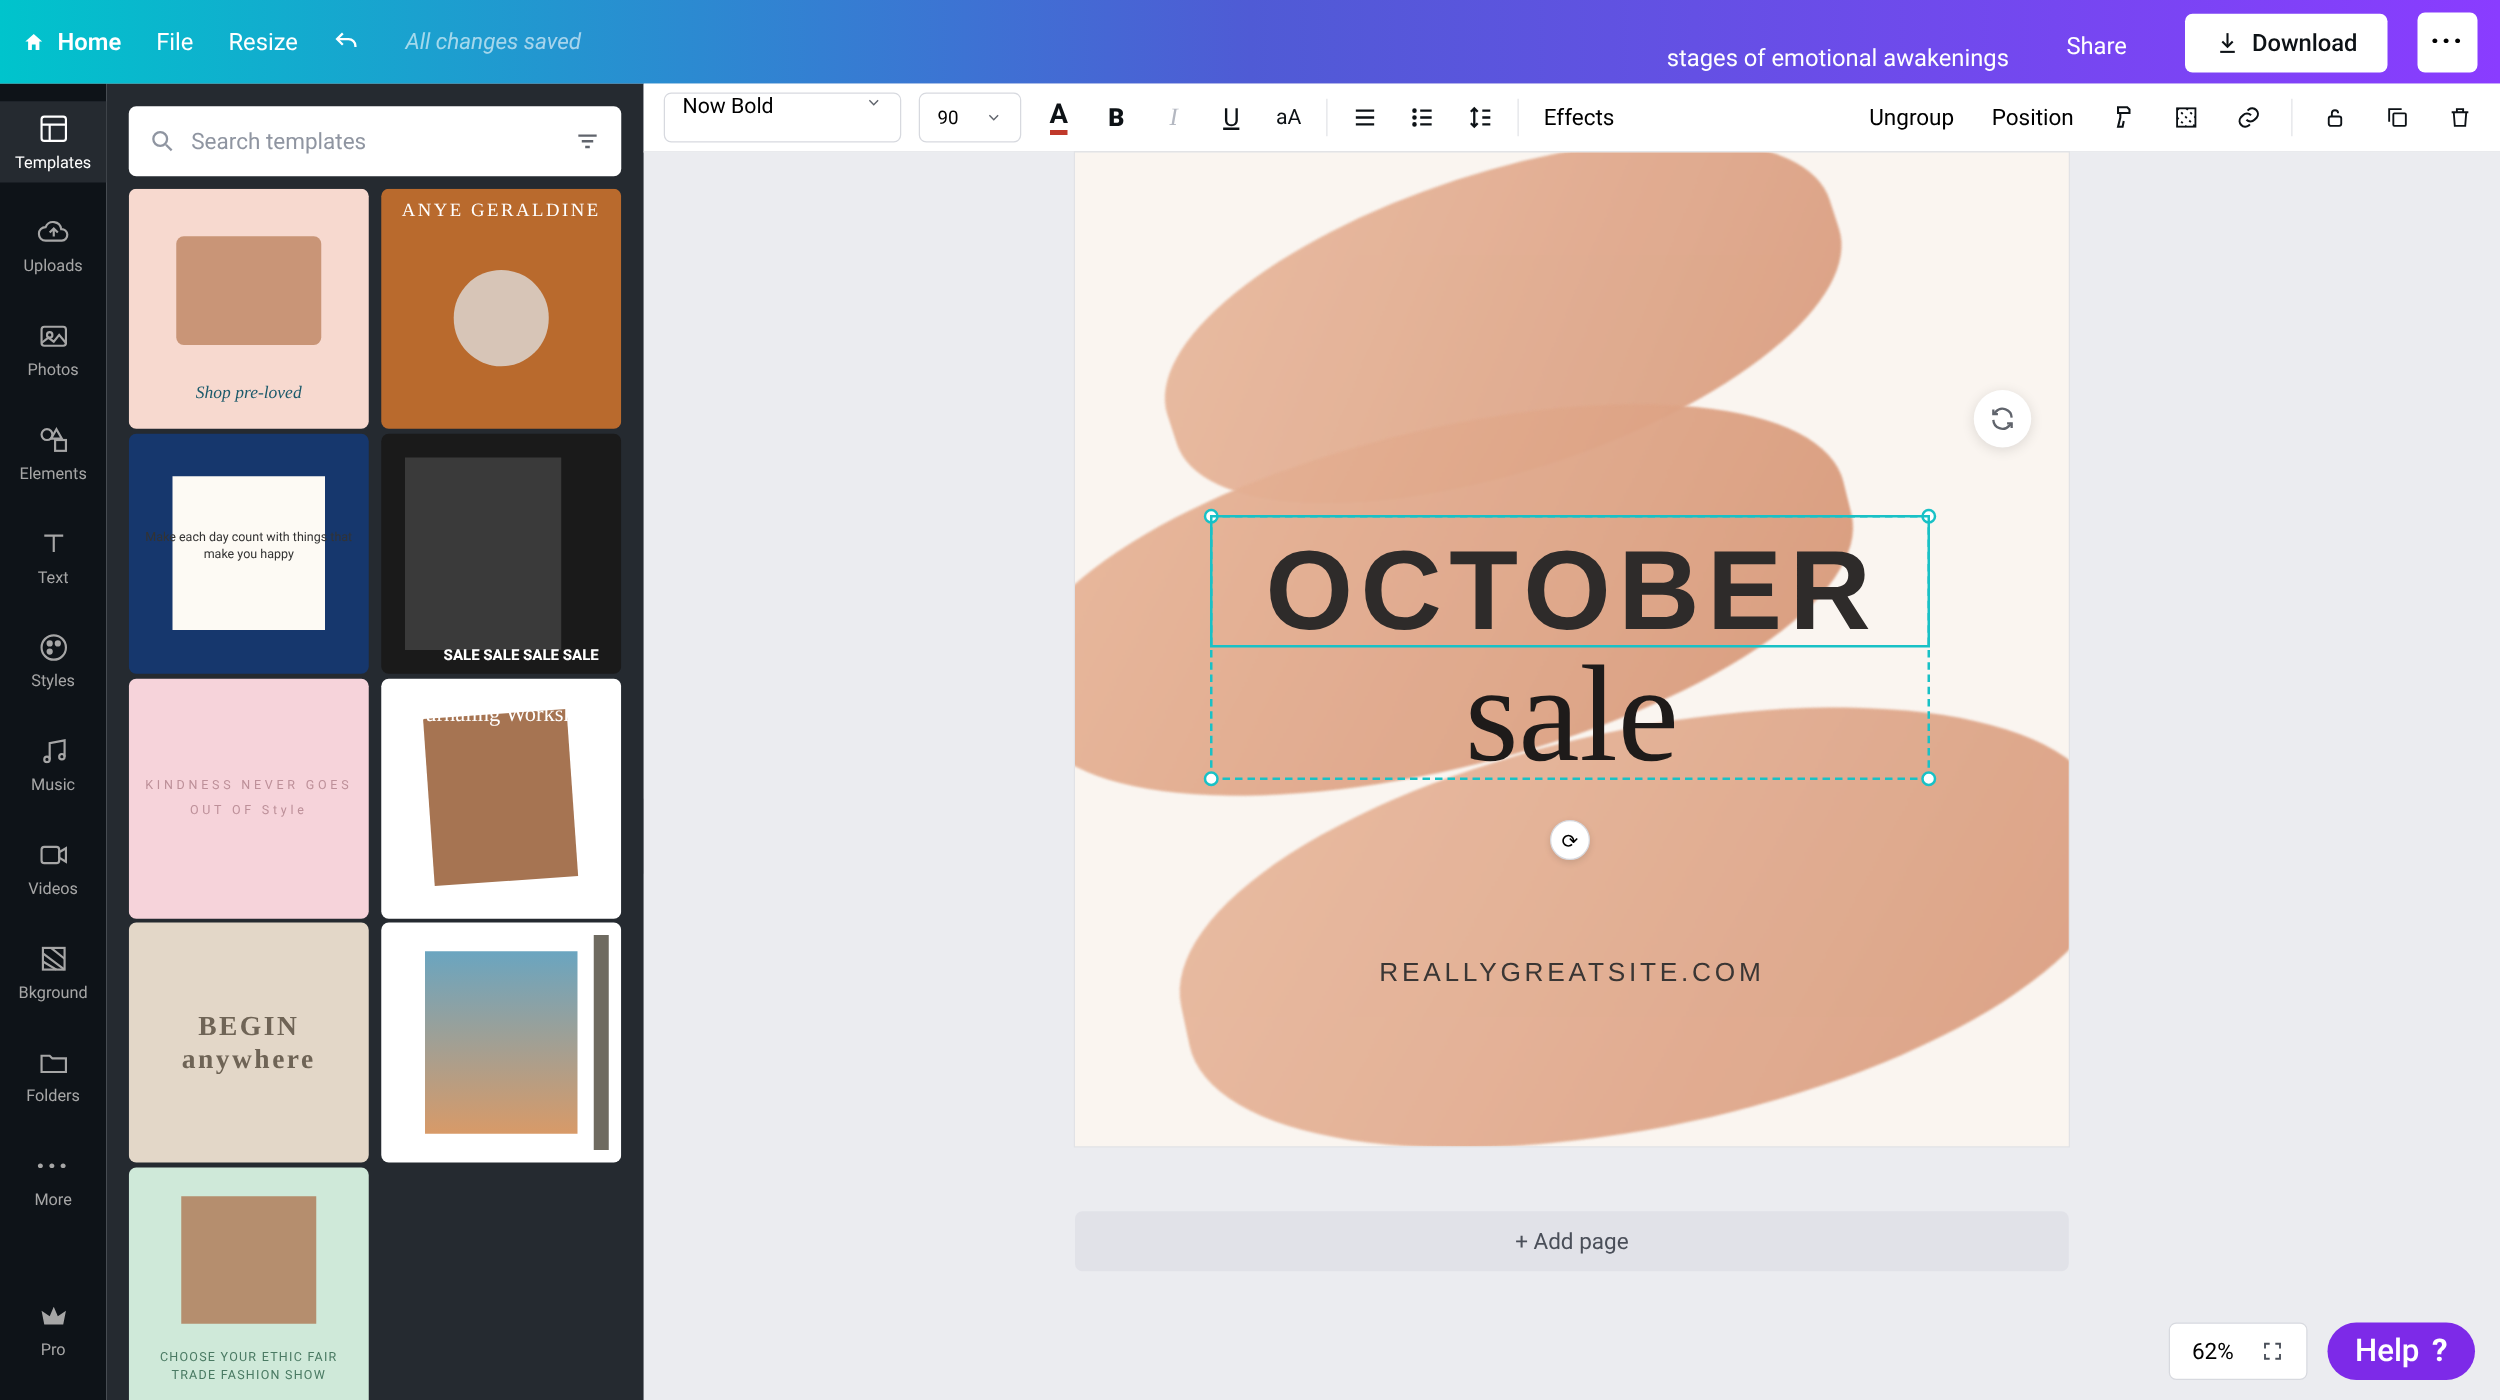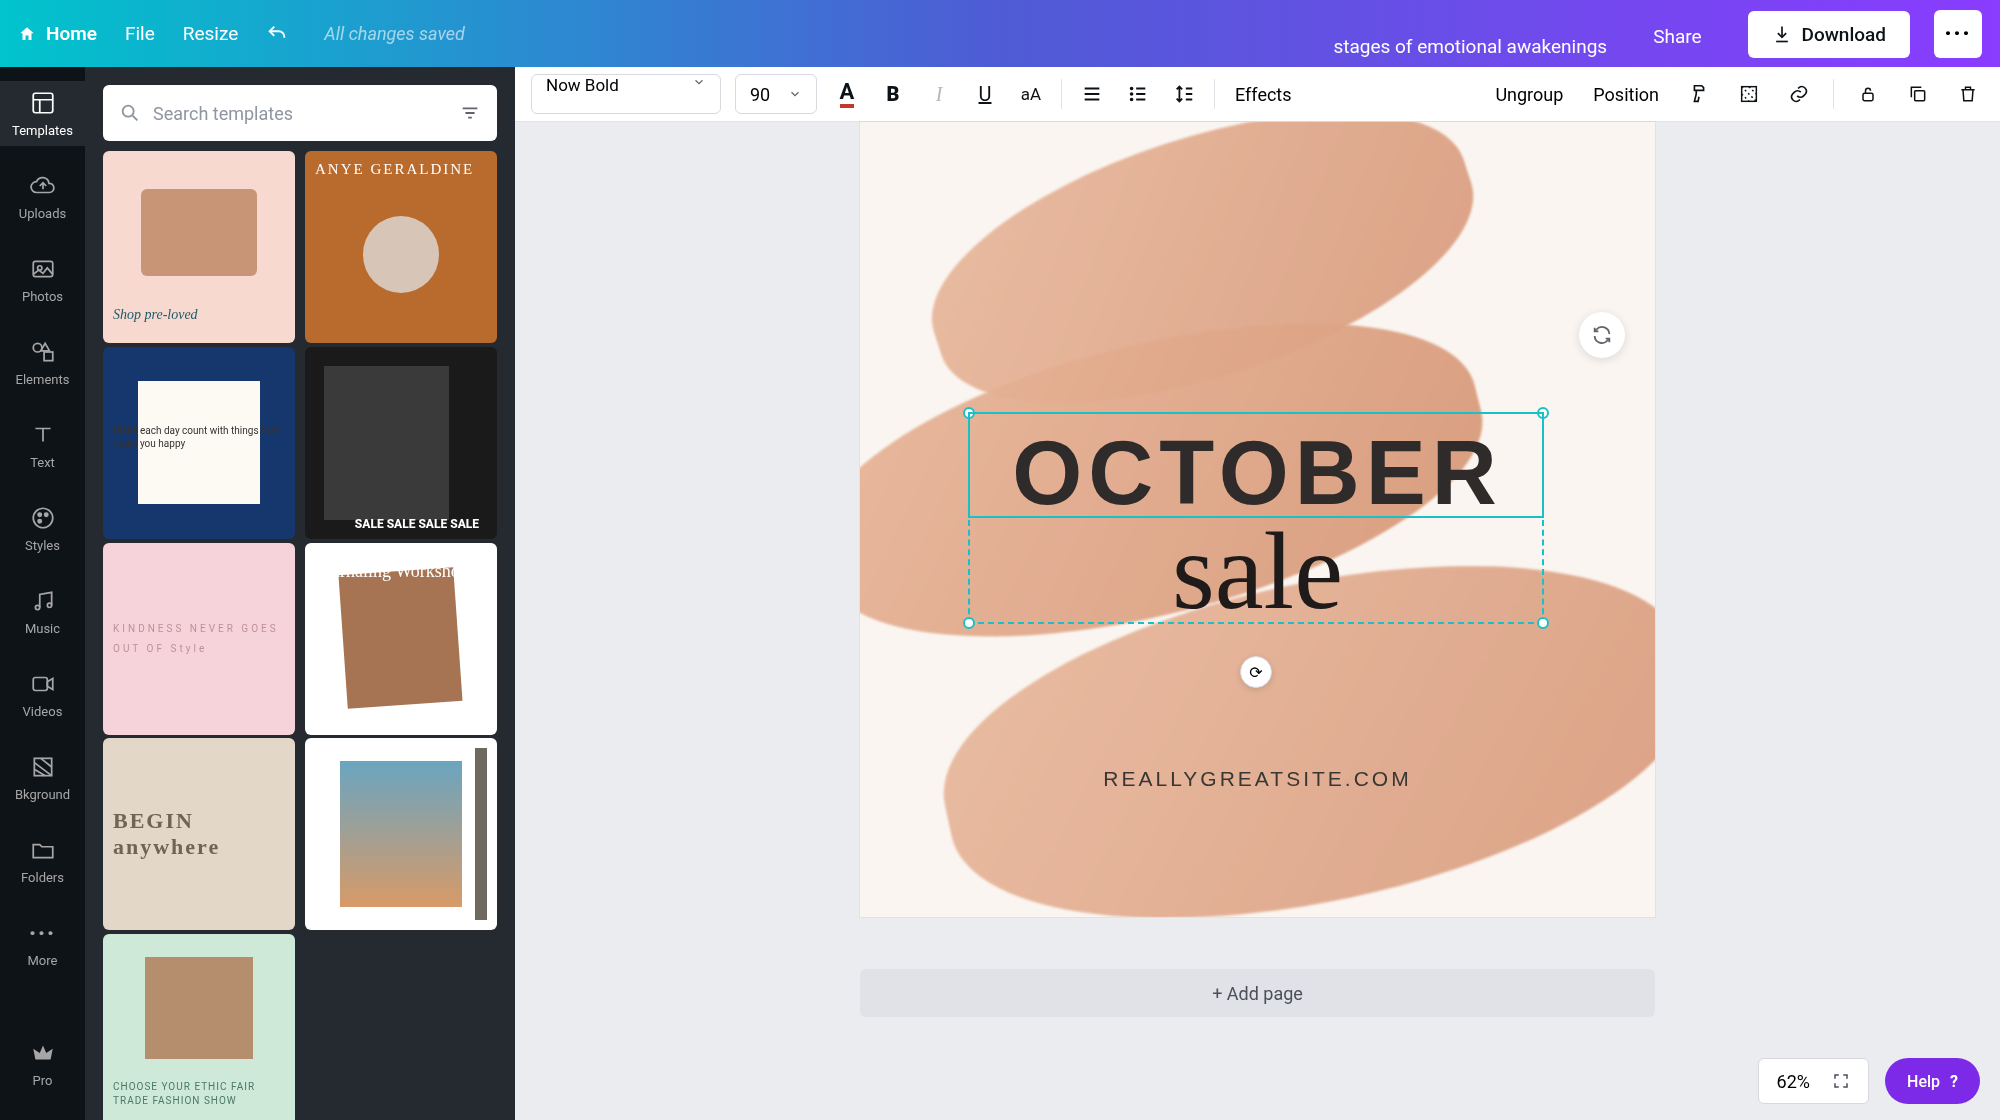--- a/index.html
+++ b/index.html
@@ -23,45 +23,45 @@
 .rail-item.active{color:#fff;background:#252a30}
 .rail-ic{width:28px;height:28px;display:flex;align-items:center;justify-content:center}
 .side-panel{width:430px;background:#252a30;display:flex;flex-direction:column;padding:18px 18px 0;position:relative}
 .panel-collapse{position:absolute;right:-18px;top:572px;width:18px;height:60px;background:#252a30;border-radius:0 8px 8px 0;display:flex;align-items:center;justify-content:center;color:#a6a6a6}
 .search-wrap{background:#fff;border-radius:6px;height:56px;display:flex;align-items:center;padding:12px 16px;gap:12px;margin-bottom:10px}
 .search-input{flex:1;border:none;outline:none;font-size:18px;background:transparent}
 .search-input::placeholder{color:#8f95a1}
 .filters{color:#60646c}
 .templates-grid{flex:1;overflow:hidden;display:grid;grid-template-columns:1fr 1fr;gap:10px}
 .tpl{width:100%;aspect-ratio:1/1;border-radius:6px;background:#dcd0c5;display:flex;align-items:center;justify-content:center;color:#fff;font-size:14px;overflow:hidden;position:relative}
-.tpl-text{position:absolute;width:100%;padding:0 10px}
+.tpl-text{position:absolute;text-align:center;width:100%;padding:0 10px}
 .editor-area{flex:1;display:flex;flex-direction:column;background:#ebecf0;position:relative}
 .toolbar{height:55px;background:#fff;border-bottom:1px solid #e2e3e8;display:flex;align-items:center;padding:0 16px;gap:14px}
 .font-select{border:1px solid #d7d9df;border-radius:6px;height:40px;display:flex;align-items:flex-start;padding:0 14px;gap:10px;font-size:17px;min-width:190px;justify-content:space-between}
-.size-select{border:1px solid #d7d9df;border-radius:6px;height:40px;display:flex;align-items:center;padding:0 14px;gap:14px;font-size:18px;min-width:82px;justify-content:space-between}
+.size-select{border:1px solid #d7d9df;border-radius:6px;height:40px;display:flex;align-items:center;padding:0 14px;gap:14px;font-size:15px;min-width:82px;justify-content:space-between}
 .tb-ic{width:32px;height:32px;display:flex;align-items:center;justify-content:center;color:#0d1216;font-size:20px}
 .tb-sep{width:1px;height:30px;background:#e2e3e8}
 .tb-txt{font-size:18px;padding:0 6px}
 .tb-right{margin-left:auto;display:flex;align-items:center;gap:18px}
 .canvas-zone{flex:1;display:flex;flex-direction:column;align-items:center;position:relative}
 .canvas-tools{position:absolute;top:14px;right:420px;display:flex;gap:24px;color:#4a4f59}
 .canvas{width:795px;height:795px;background:#faf5f0;position:relative;overflow:hidden;box-shadow:0 0 0 1px rgba(0,0,0,.04)}
 .brush{position:absolute;background:linear-gradient(130deg,#e8b79b,#d8997a);border-radius:50%/45%;filter:blur(1px);opacity:.9}
 .sel-box{position:absolute;border:2px solid #18c1c6}
 .sel-box.dashed{border-style:dashed}
 .handle{position:absolute;width:12px;height:12px;background:#fff;border:2px solid #18c1c6;border-radius:50%}
 .big-h1{font-family:Arial,sans-serif;font-weight:900;font-size:90px;letter-spacing:6px;color:#2e2b2a;text-align:center}
 .script{font-family:"Brush Script MT",cursive;font-size:110px;color:#1e1b1a;text-align:center;line-height:.9}
 .url{font-family:Arial,sans-serif;font-size:21px;letter-spacing:3px;color:#3a3634;text-align:center}
 .rotate-badge{position:absolute;width:32px;height:32px;background:#fff;border:1px solid #d7d9df;border-radius:50%;display:flex;align-items:center;justify-content:center;box-shadow:0 2px 6px rgba(0,0,0,.12);font-size:16px}
 .fab{position:absolute;right:375px;top:190px;width:46px;height:46px;border-radius:50%;background:#fff;box-shadow:0 2px 10px rgba(0,0,0,.12);display:flex;align-items:center;justify-content:center;color:#4a4f59}
 .add-page{width:795px;height:48px;background:#e1e2e8;color:#4a4f59;display:flex;align-items:center;justify-content:center;font-size:18px;margin-top:52px;border-radius:6px}
 .bottom-bar{position:absolute;bottom:16px;right:20px;display:flex;align-items:center;gap:16px}
 .zoom-box{background:#fff;border:1px solid #d7d9df;border-radius:6px;height:46px;display:flex;align-items:center;padding:0 18px;gap:22px;font-size:18px}
-.help-btn{background:#7d2ae8;color:#fff;border-radius:24px;height:46px;display:flex;align-items:center;padding:0 22px;gap:10px;font-size:16px;font-weight:500}
+.help-btn{background:#7d2ae8;color:#fff;border-radius:24px;height:46px;display:flex;align-items:center;padding:0 22px;gap:10px;font-size:25px;font-weight:500}
 svg{display:block}
 
 
 .t1{background:#f7d9cf}
 .t2{background:#b96a2d}
 .t3{background:#16376d}
 .t4{background:#1a1a1a}
 .t5{background:#f6d3da}
 .t6{background:#fff}
 .t7{background:#f5e2d0}

